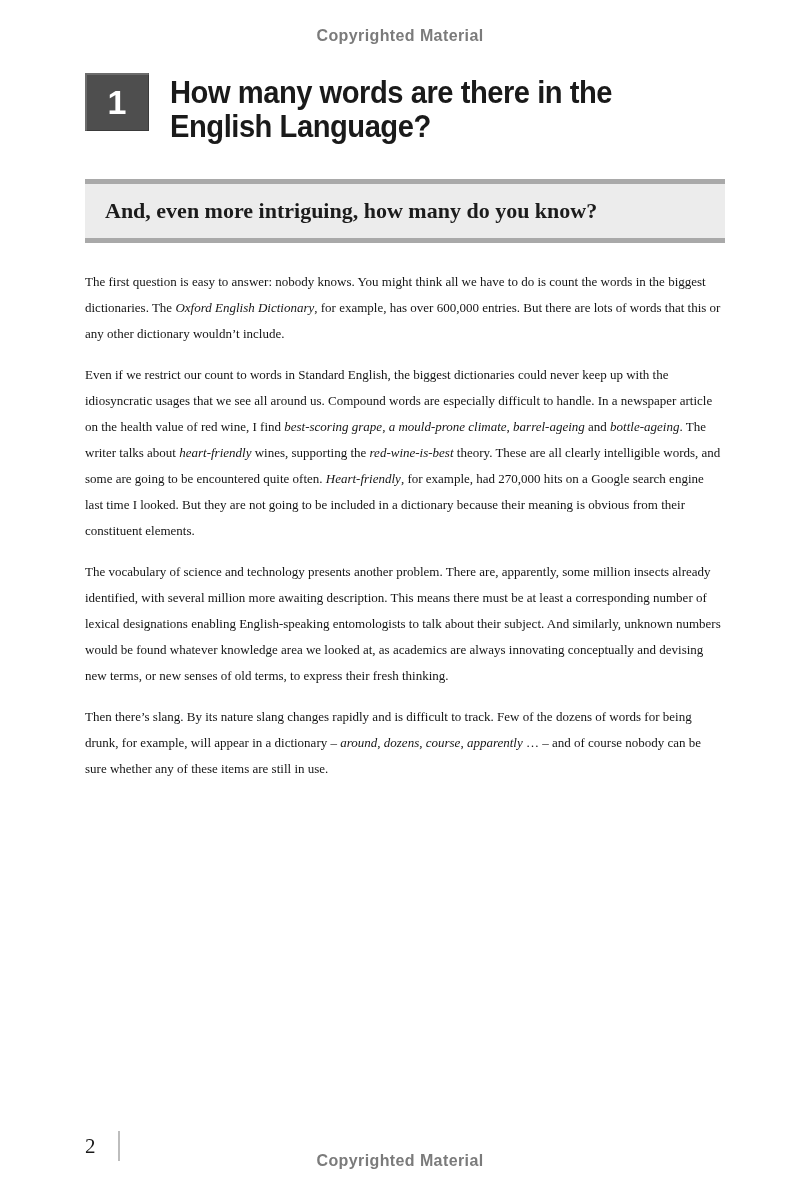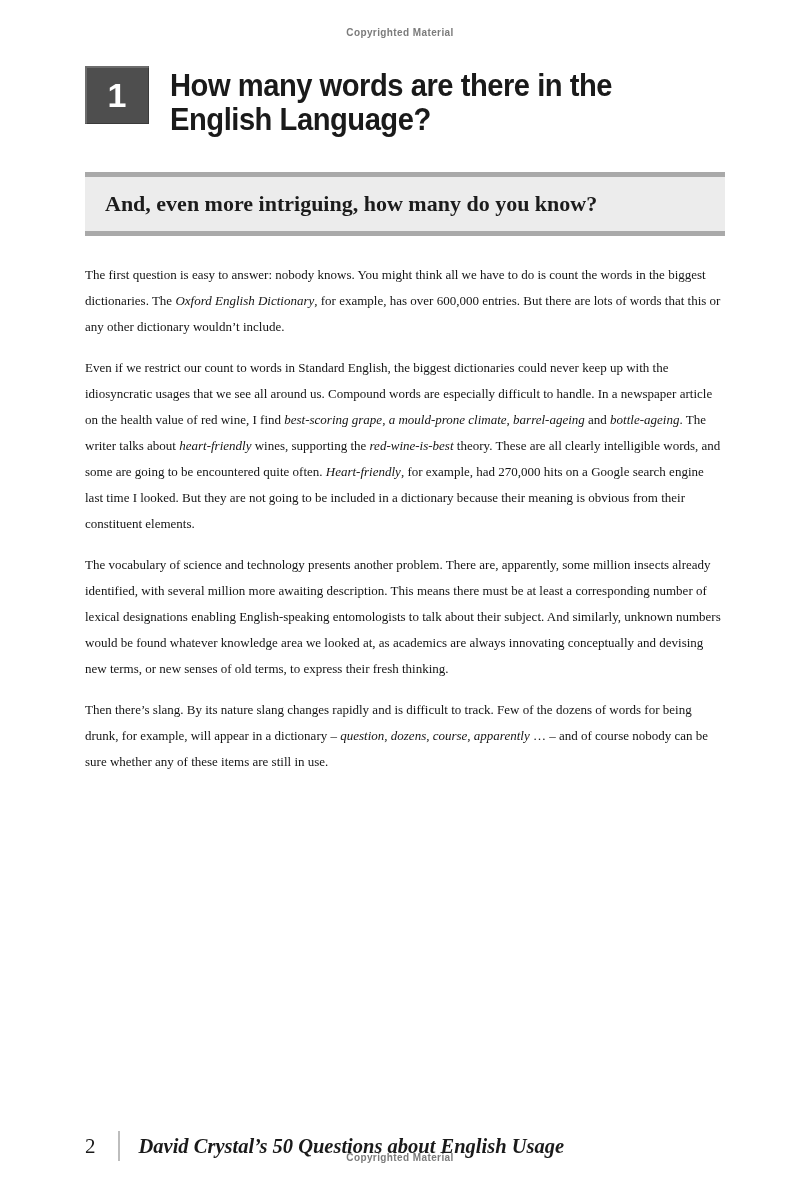--- a/index.html
+++ b/index.html
@@ -10,21 +10,21 @@
     position: relative;
     font-family: "Liberation Serif", serif;
     color: #161616;
     overflow: hidden;
   }
 
   .copyright {
     text-align: center;
     font-family: "Liberation Sans", sans-serif;
     font-weight: bold;
-    font-size: 10px;
+    font-size: 16px;
     letter-spacing: 0.4px;
     color: var(--copyright-gray, #7b7b7b);
   }
   .copyright.top { padding-top: 27px; }
   .copyright.bottom {
     position: absolute;
     top: 1152px;
     left: 0;
     width: 100%;
   }
@@ -128,22 +128,21 @@
 </div>
 
 <div class="subtitle-banner">
   <span>And, even more intriguing, how many do you know?</span>
 </div>
 
 <div class="body-text">
     <p><span>The first question is easy to answer: nobody knows. You might think all we have to do is count the words in the biggest dictionaries. The </span><em>Oxford English Dictionary</em><span>, for example, has over 600,000 entries. But there are lots of words that this or any other dictionary wouldn’t include.</span></p>
     <p><span>Even if we restrict our count to words in Standard English, the biggest dictionaries could never keep up with the idiosyncratic usages that we see all around us. Compound words are especially difficult to handle. In a newspaper article on the health value of red wine, I find </span><em>best-scoring grape</em><span>, </span><em>a mould-prone climate</em><span>, </span><em>barrel-ageing</em><span> and </span><em>bottle-ageing</em><span>. The writer talks about </span><em>heart-friendly</em><span> wines, supporting the </span><em>red-wine-is-best</em><span> theory. These are all clearly intelligible words, and some are going to be encountered quite often. </span><em>Heart-friendly</em><span>, for example, had 270,000 hits on a Google search engine last time I looked. But they are not going to be included in a dictionary because their meaning is obvious from their constituent elements.</span></p>
     <p><span>The vocabulary of science and technology presents another problem. There are, apparently, some million insects already identified, with several million more awaiting description. This means there must be at least a corresponding number of lexical designations enabling English-speaking entomologists to talk about their subject. And similarly, unknown numbers would be found whatever knowledge area we looked at, as academics are always innovating conceptually and devising new terms, or new senses of old terms, to express their fresh thinking.</span></p>
-    <p><span>Then there’s slang. By its nature slang changes rapidly and is difficult to track. Few of the dozens of words for being drunk, for example, will appear in a dictionary – </span><em>question</em><span>, </span><em>dozens</em><span>, </span><em>course</em><span>, </span><em>apparently</em><span> … – and of course nobody can be sure whether any of these items are still in use.</span></p>
+    <p><span>Then there’s slang. By its nature slang changes rapidly and is difficult to track. Few of the dozens of words for being drunk, for example, will appear in a dictionary – </span><em>around</em><span>, </span><em>dozens</em><span>, </span><em>course</em><span>, </span><em>apparently</em><span> … – and of course nobody can be sure whether any of these items are still in use.</span></p>
   </div>
 
 <div class="footer">
   <span class="page-number">2</span>
   <span class="footer-divider"></span>
-  <span class="book-title">David Crystal’s 50 Questions about English Usage</span>
 </div>
 
 <div class="copyright bottom">Copyrighted Material</div>
 
 </body></html>

